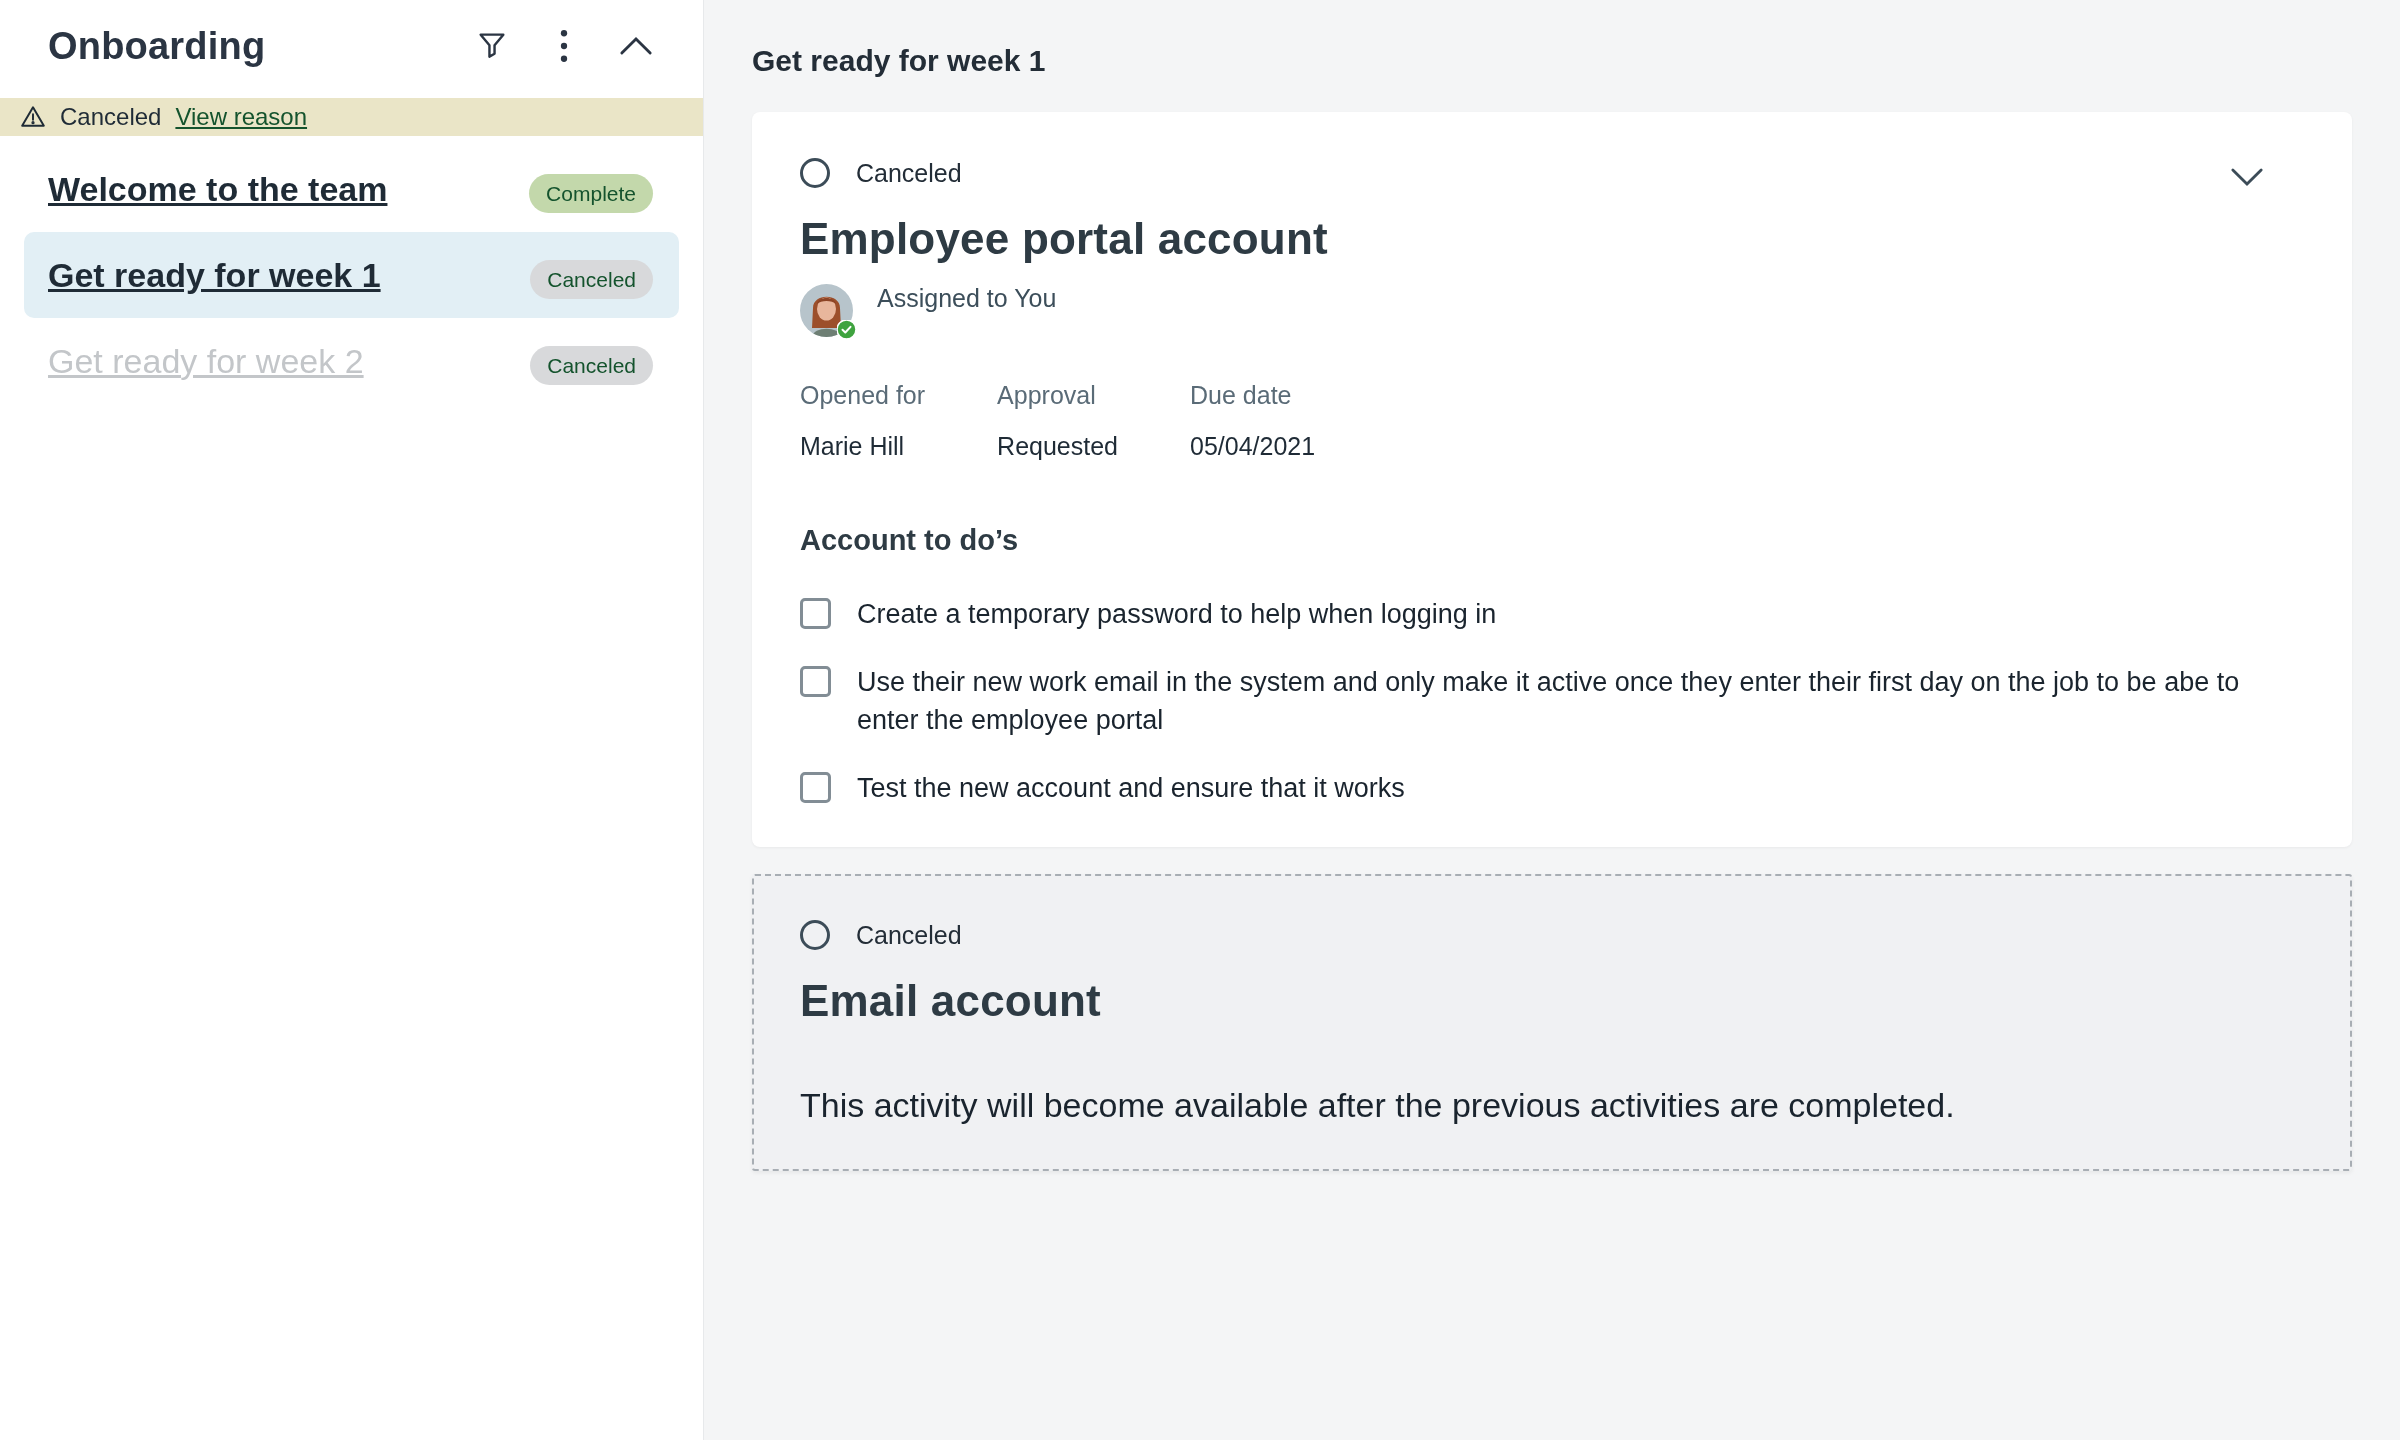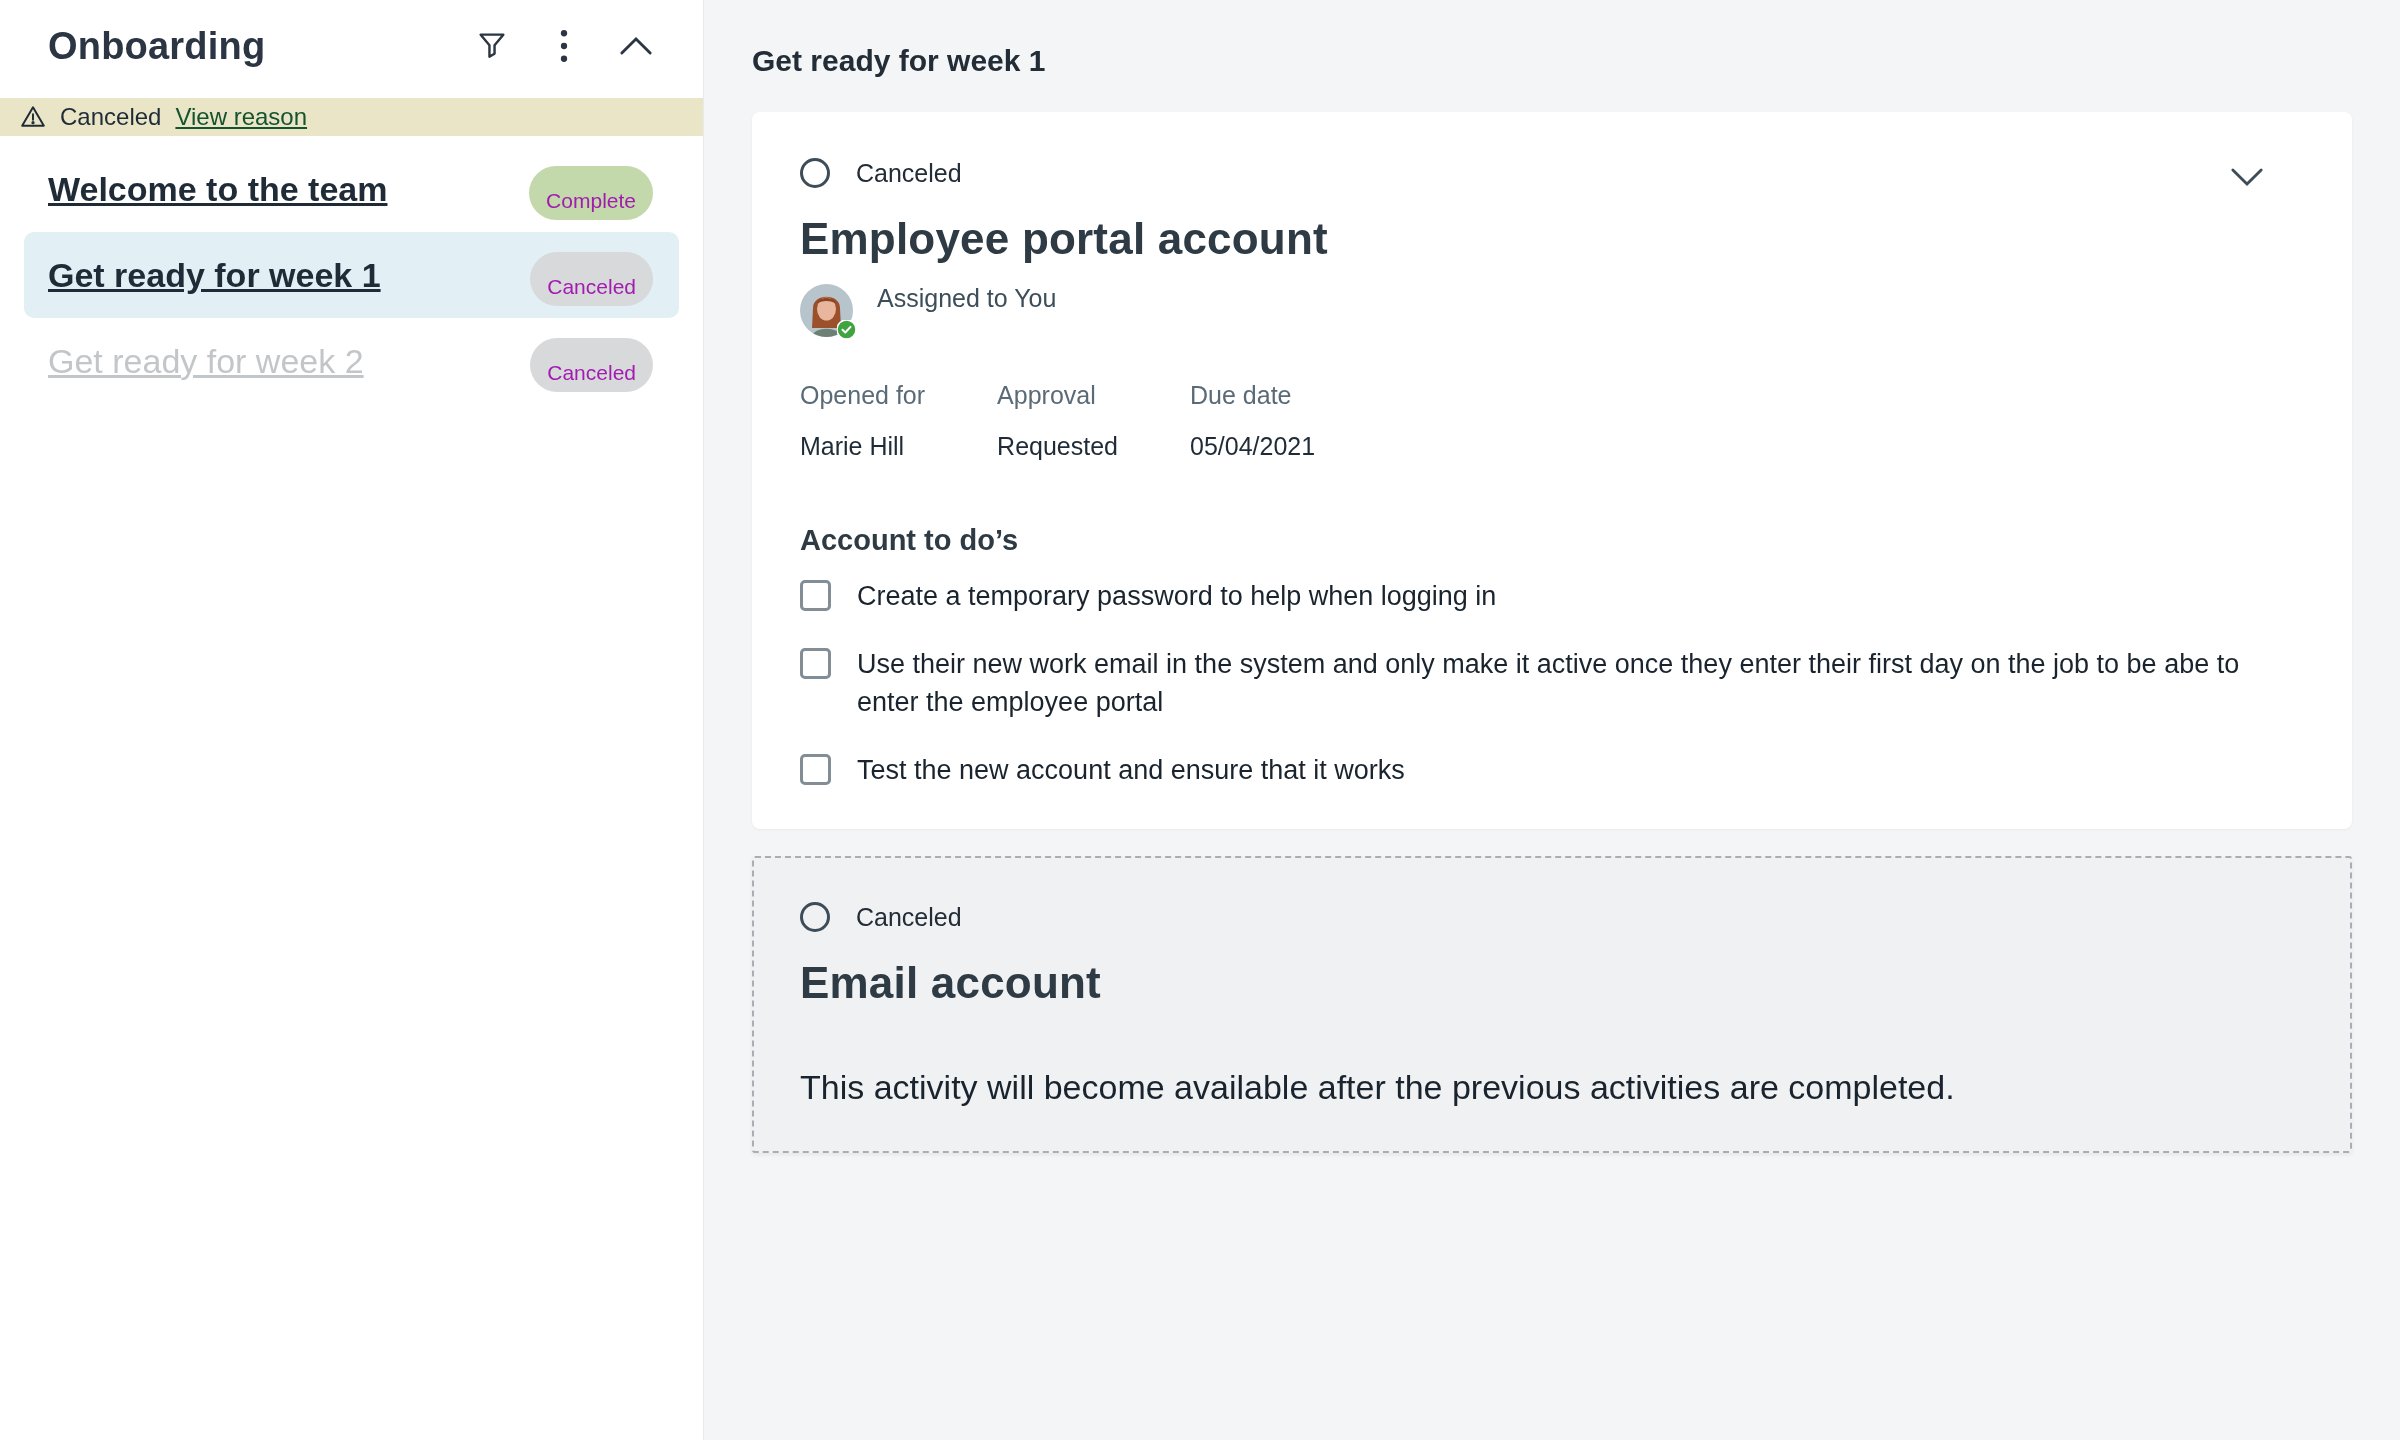--- a/index.html
+++ b/index.html
@@ -43,23 +43,23 @@
     height:86px; border-radius:10px;
     display:flex; align-items:center; justify-content:space-between;
     padding:0 26px 0 24px;
     cursor:pointer;
   }
   .list-item .item-label { font-size:34px; font-weight:600; color:#1f2b36;text-decoration:underline; }
   .list-item.selected { background:#e2eff5; }
   .list-item.disabled .item-label { color:#c3c6c9; font-weight:400; }
   .badge {
     font-size:21px; line-height:1;
-    padding:24px 17px 9px;
+    padding:9px 17px 9px;
     border-radius:999px;
-    color:#a21caf;
+    color:#14532d;
     white-space:nowrap;
     margin-top:8px;
   }
   .badge.green { background:#c3d8ab; }
   .badge.gray  { background:#d8d9db; }
 
   
   .main { flex:1; padding:44px 48px 0 48px; background:#f4f5f6; }
   .main-title { font-size:30px; font-weight:700; color:#232d37; margin-bottom:34px; }
 
@@ -88,21 +88,21 @@
   .presence { position:absolute; right:-3px; bottom:-2px; }
   .assignee-label { font-size:25px; color:#3c4e5a; }
 
   .meta-row { display:flex; margin-top:42px; }
   .meta-col { margin-right:72px; }
   .meta-label { font-size:25px; color:#5a6b77; line-height:32px; }
   .meta-value { font-size:25px; color:#1f2b36; line-height:32px; margin-top:19px; }
 
   .section-title { font-size:29px; font-weight:700; color:#2e3b44; margin-top:62px; }
 
-  .todo-list { margin-top:20px; display:flex; flex-direction:column; gap:30px; }
+  .todo-list { margin-top:38px; display:flex; flex-direction:column; gap:30px; }
   .todo-item { display:flex; align-items:flex-start; gap:26px; }
   .checkbox {
     width:31px; height:31px; border:3px solid #828d95; border-radius:5px;
     background:#fff; flex:0 0 auto; margin-top:3px; cursor:pointer;
   }
   .todo-label { font-size:27px; line-height:38px; color:#1a242e; max-width:1450px; }
 
   .card.locked {
     margin-top:27px;
     background:#f0f1f3;

